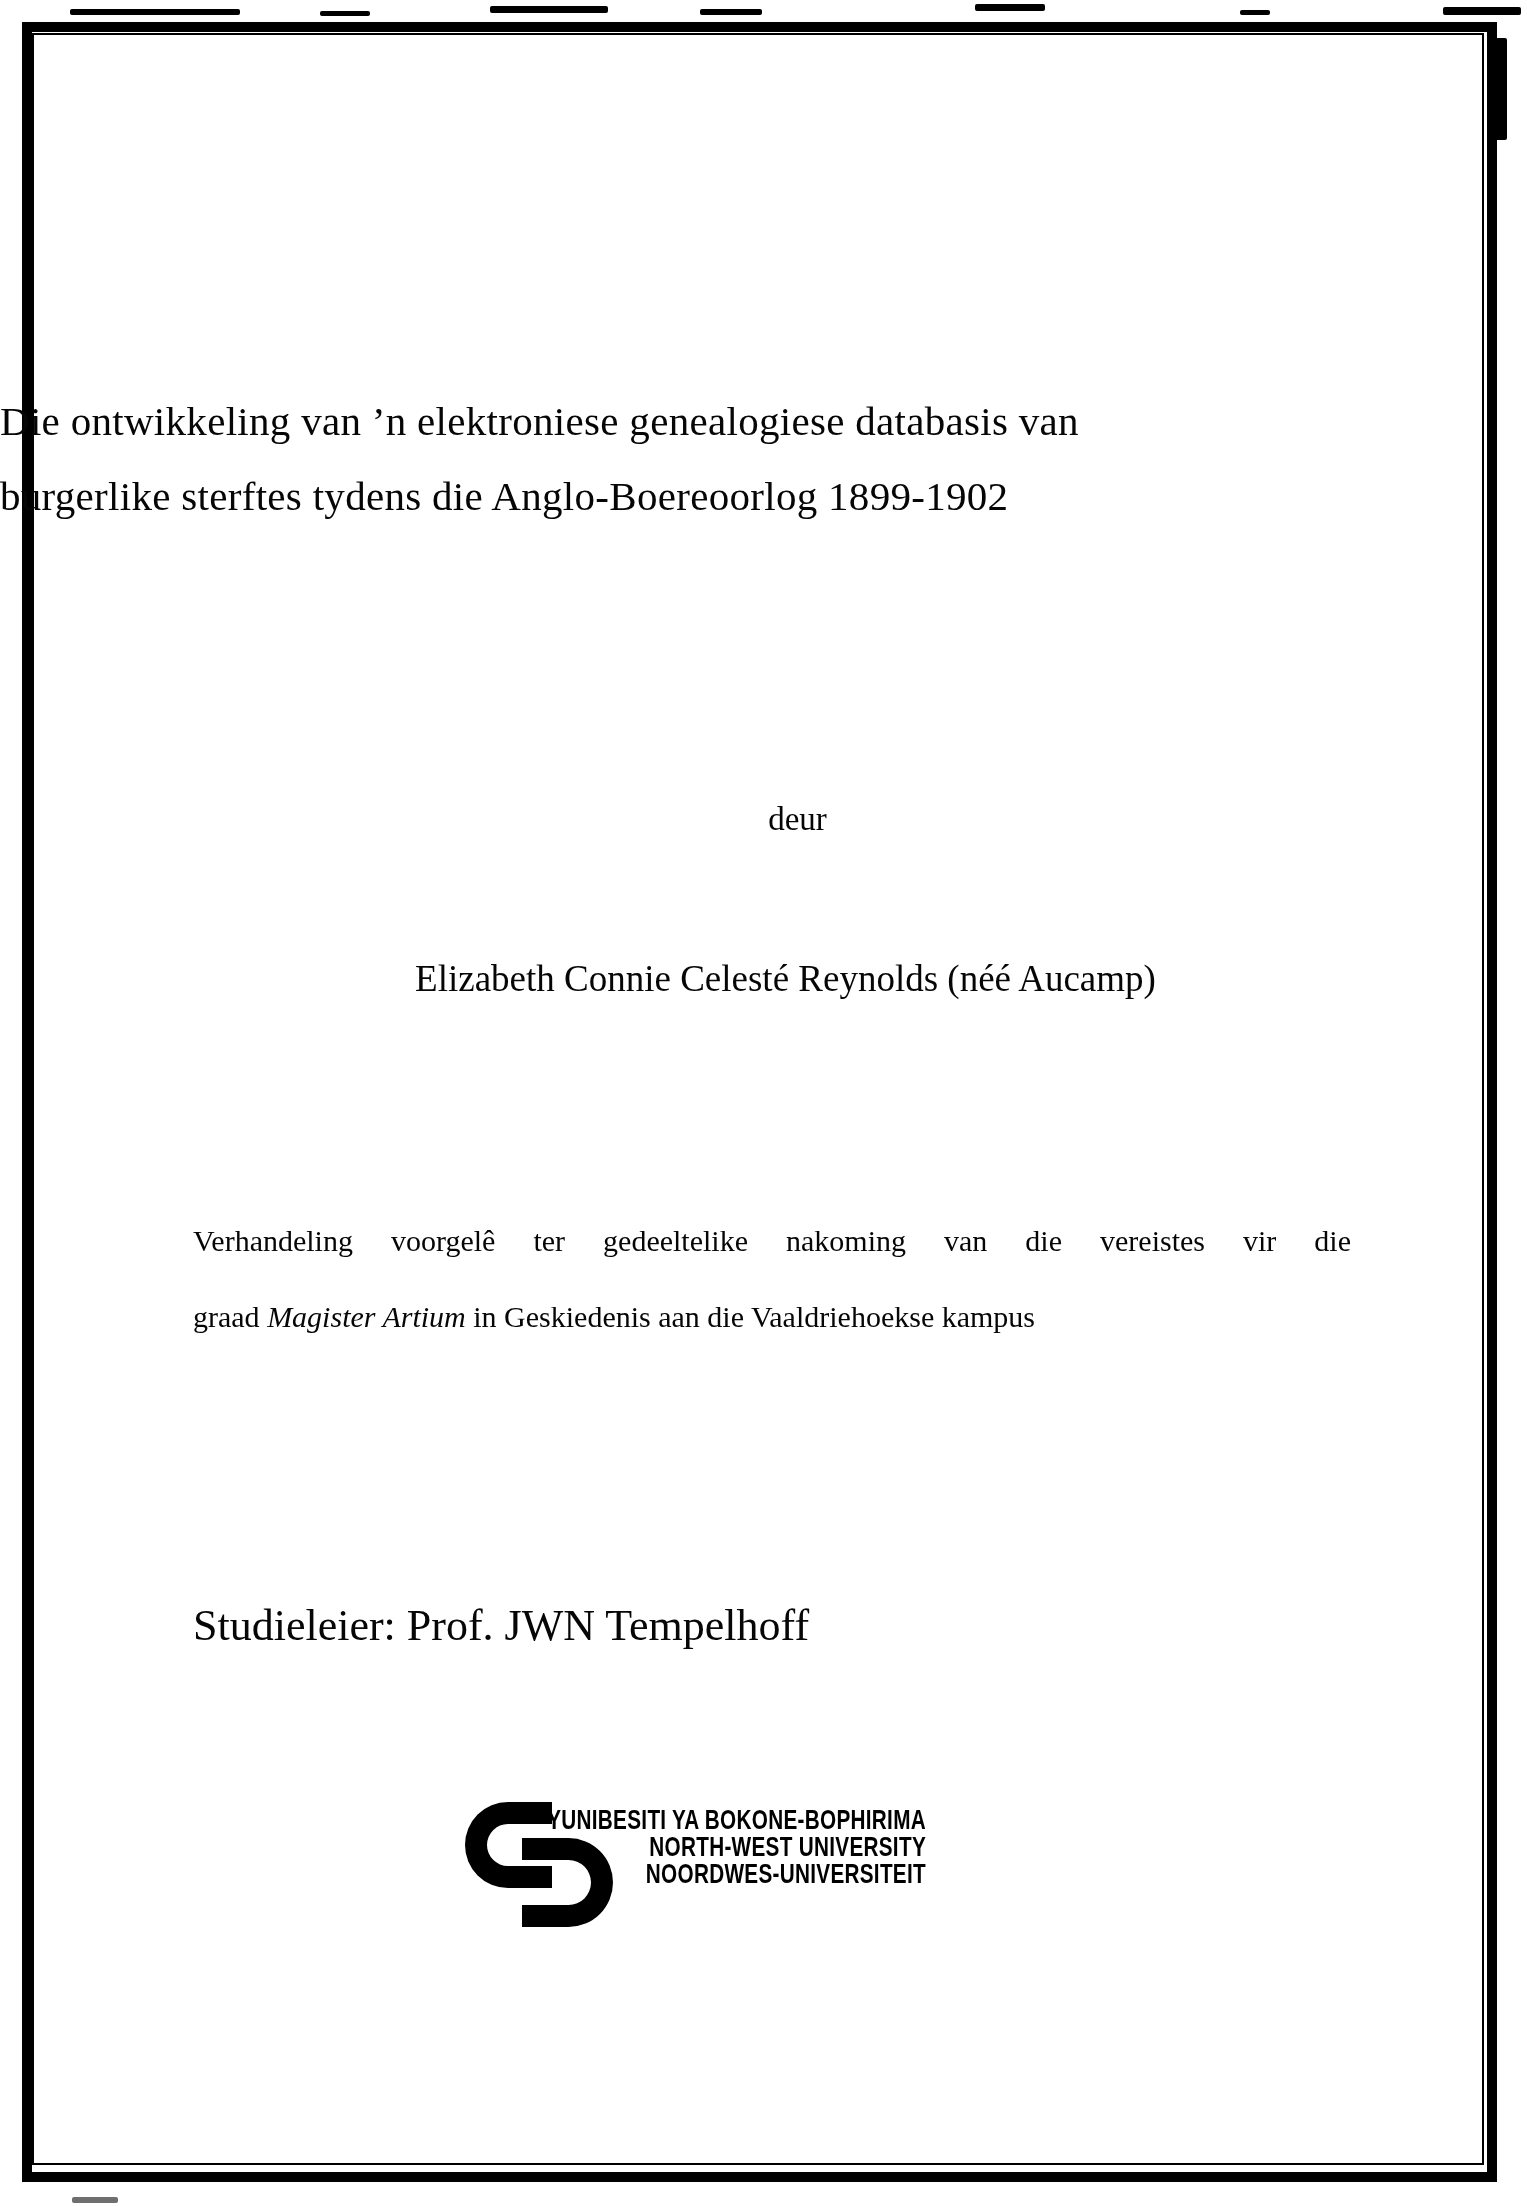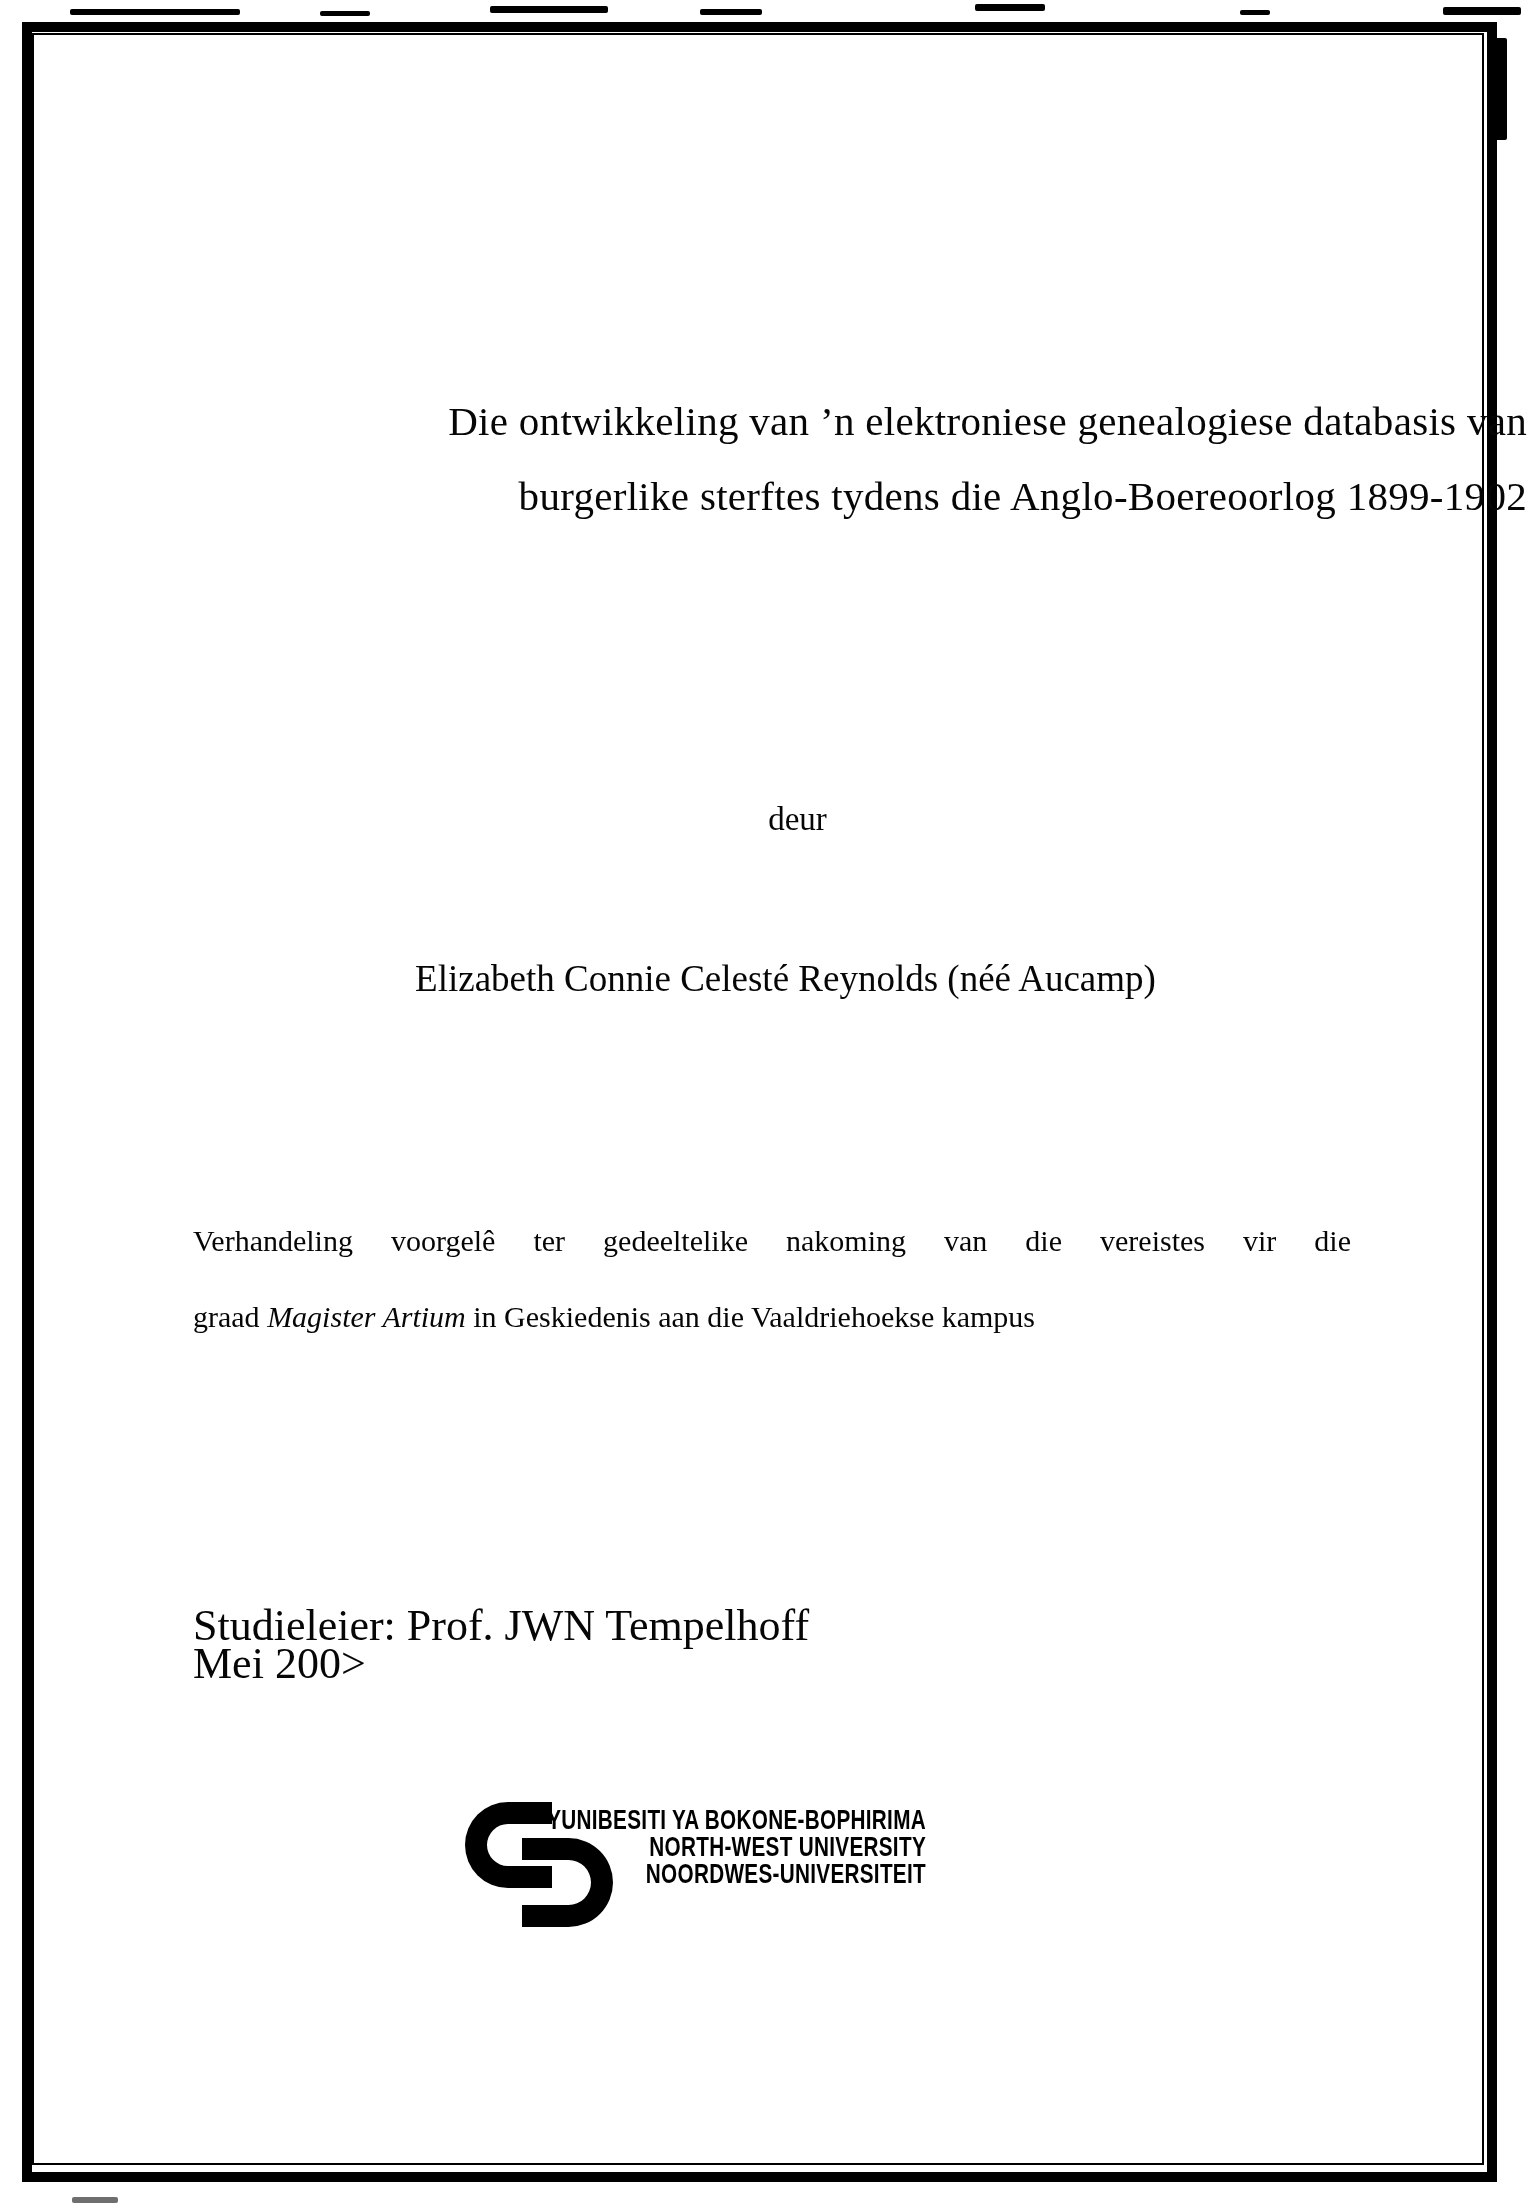--- a/index.html
+++ b/index.html
@@ -35,21 +35,21 @@
   .a5 { left: 975px;  top: 4px;    width: 70px;  height: 7px; }
   .a6 { left: 1240px; top: 10px;   width: 30px;  height: 5px; }
   .a7 { left: 1443px; top: 7px;    width: 78px;  height: 8px; }
   .a8 { left: 1494px; top: 38px;   width: 13px;  height: 102px; }
   .a9 { left: 72px;   top: 2197px; width: 46px;  height: 6px; background:#6f6f6f; }
 
   .title {
     position: absolute;
     left: 0; top: 384px;
     width: 100%;
-    text-align: right;
+    text-align: left;
     font-size: 41px;
     line-height: 75px;
     letter-spacing: 0.3px;
   }
   .byline {
     position: absolute;
     left: 0; top: 799px;
     width: 100%;
     text-align: center;
     font-size: 33px;
@@ -131,21 +131,20 @@
 
   <div class="author">Elizabeth Connie Celesté Reynolds (néé Aucamp)</div>
 
   <div class="statement">
     <div class="just">Verhandeling voorgelê ter gedeeltelike nakoming van die vereistes vir die</div>
     <div><span>graad </span><span class="it">Magister Artium</span><span> in Geskiedenis aan die Vaaldriehoekse kampus</span></div>
   </div>
 
   <div class="supervisor">
     <div>Studieleier: Prof. JWN Tempelhoff</div>
-    <div>Mei 200&gt;</div>
   </div>
 
   <svg class="logo-mark" viewBox="0 0 148 125" xmlns="http://www.w3.org/2000/svg" aria-hidden="true">
     <path d="M 87 0 H 43 A 43 43 0 0 0 43 86 H 87 V 64 H 43 A 21 21 0 0 1 43 22 H 87 Z" fill="#000"></path>
     <path d="M 57 36 H 103.5 A 44.5 44.5 0 0 1 103.5 125 H 57 V 103 H 103.5 A 22.5 22.5 0 0 0 103.5 58 H 57 Z" fill="#000"></path>
   </svg>
 
   <div class="logo-text">
     <div>YUNIBESITI YA BOKONE-BOPHIRIMA</div>
     <div>NORTH-WEST UNIVERSITY</div>

